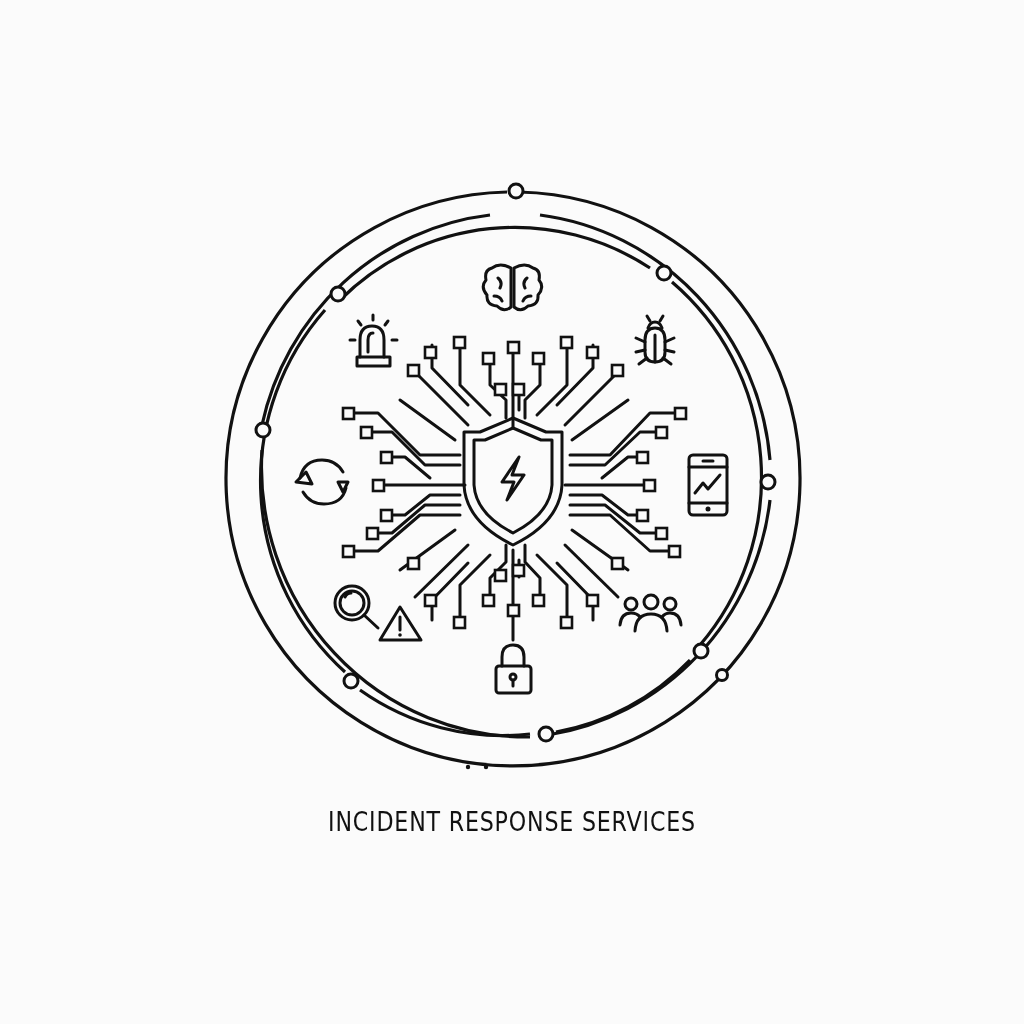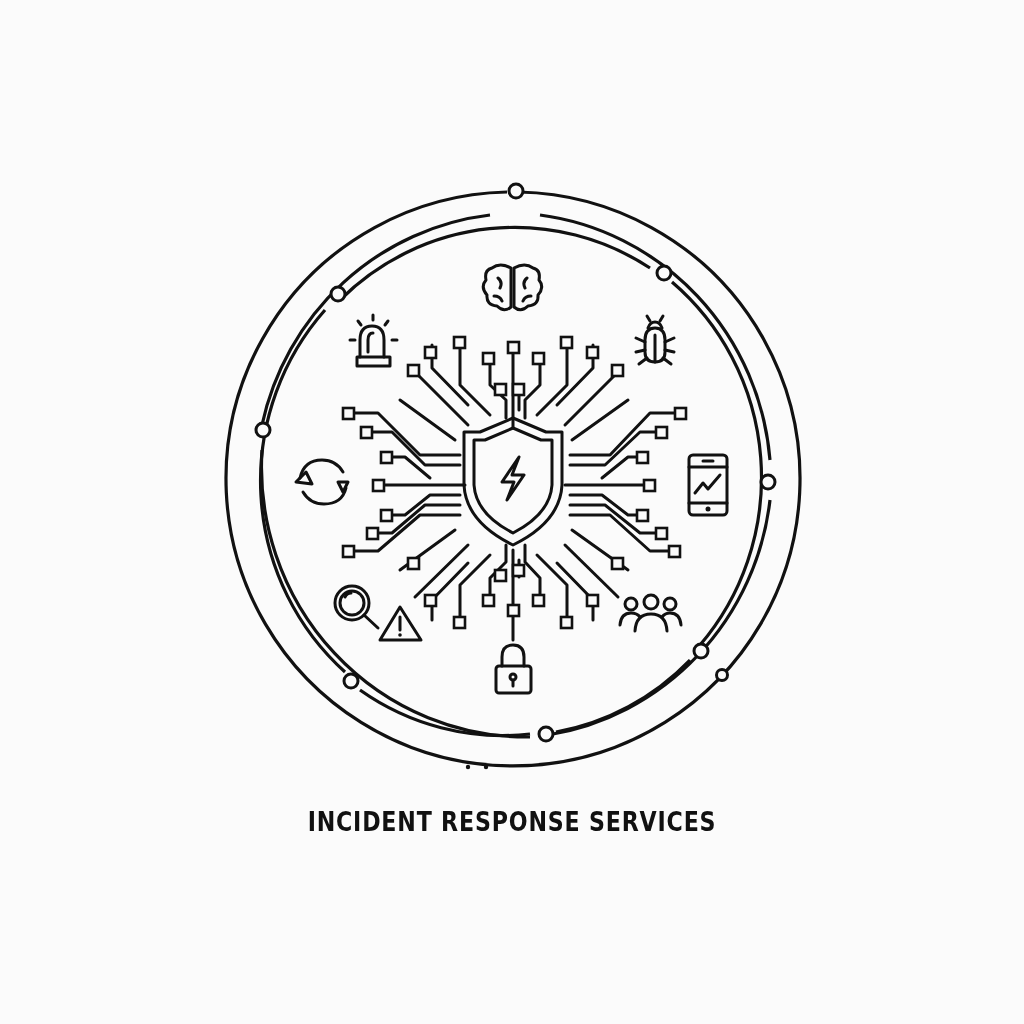--- a/index.html
+++ b/index.html
@@ -7,21 +7,20 @@
       padding: 0;
       width: 1024px;
       height: 1024px;
       background: #fbfbfb;
       overflow: hidden;
     }
     .canvas {
       position: relative;
       width: 976px;
       height: 1024px;
-      font-weight: bold;
     }
     svg.emblem {
       position: absolute;
       left: 0;
       top: 0;
       width: 1024px;
       height: 1024px;
     }
     .emblem .ln {
       fill: none;

